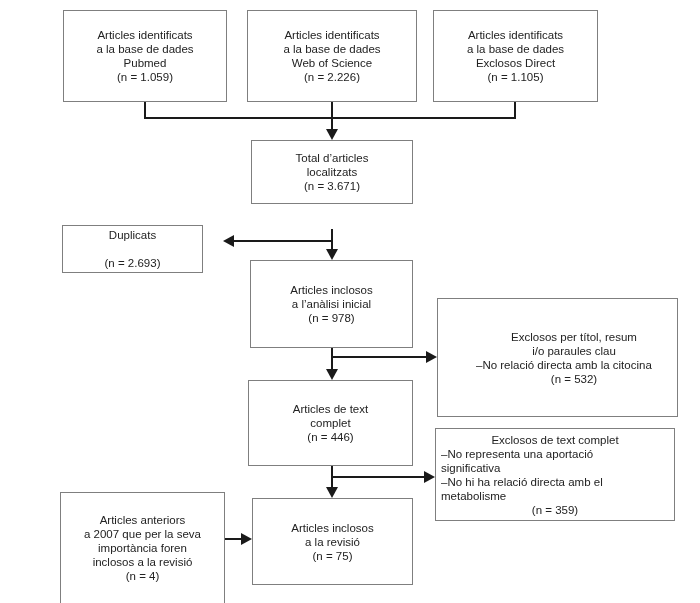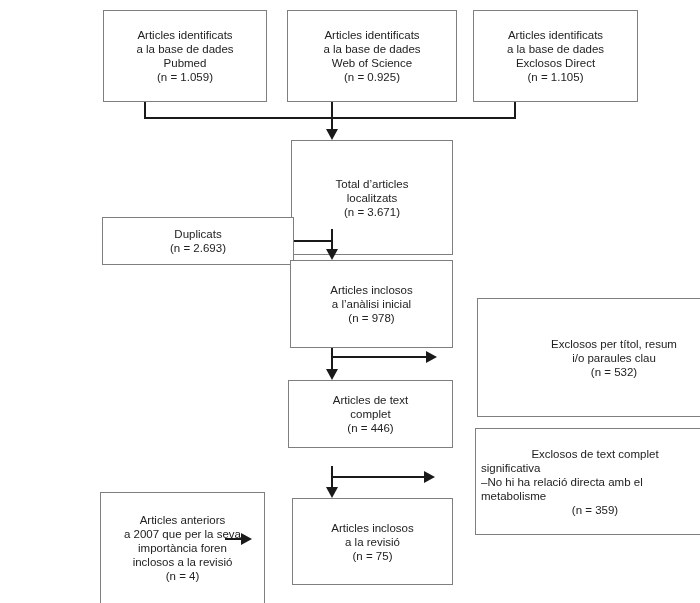--- a/index.html
+++ b/index.html
@@ -18,21 +18,20 @@
     background: #ffffff;
     border: 1px solid var(--box-border, #7f7f7f);
     display: flex;
     flex-direction: column;
     justify-content: center;
     align-items: center;
     font-size: 11.5px;
     line-height: 14px;
     text-align: center;
     padding: 2px 3px;
-    margin-left: 40px;
   }
   .box .bl { white-space: nowrap; }
   .box .bullet {
     align-self: flex-start;
     text-align: left;
     padding-left: 2px;
   }
   .line {
     position: absolute;
     background: var(--line, #1a1a1a);
@@ -63,82 +62,84 @@
     <div class="bl">Articles identificats</div>
     <div class="bl">a la base de dades</div>
     <div class="bl">Pubmed</div>
     <div class="bl">(n = 1.059)</div>
   </div>
 
   <div class="box" style="left:247px; top:10px; width:170px; height:92px;">
     <div class="bl">Articles identificats</div>
     <div class="bl">a la base de dades</div>
     <div class="bl">Web of Science</div>
-    <div class="bl">(n = 0.925)</div>
+    <div class="bl">(n = 2.226)</div>
   </div>
 
   <div class="box" style="left:433px; top:10px; width:165px; height:92px;">
     <div class="bl">Articles identificats</div>
     <div class="bl">a la base de dades</div>
     <div class="bl">Exclosos Direct</div>
     <div class="bl">(n = 1.105)</div>
   </div>
 
   <div class="line" style="left:144px; top:102px; width:2px; height:17px;"></div>
   <div class="line" style="left:514px; top:102px; width:2px; height:17px;"></div>
   <div class="line" style="left:144px; top:117px; width:372px; height:2px;"></div>
   <div class="line" style="left:331px; top:102px; width:2px; height:28px;"></div>
   <div class="arrow down" style="left:326px; top:129px;"></div>
 
-  <div class="box" style="left:251px; top:140px; width:162px; height:115px;">
+  <div class="box" style="left:251px; top:140px; width:162px; height:64px;">
     <div class="bl">Total d’articles</div>
     <div class="bl">localitzats</div>
     <div class="bl">(n = 3.671)</div>
   </div>
 
   <div class="line" style="left:331px; top:229px; width:2px; height:21px;"></div>
   <div class="arrow down" style="left:326px; top:249px;"></div>
   <div class="line" style="left:234px; top:240px; width:98px; height:2px;"></div>
   <div class="arrow left" style="left:223px; top:235px;"></div>
 
-  <div class="box" style="left:62px; top:217px; width:192px; height:48px;">
+  <div class="box" style="left:62px; top:225px; width:141px; height:48px;justify-content:space-between;">
     <div class="bl">Duplicats</div>
     <div class="bl">(n = 2.693)</div>
   </div>
 
   <div class="box" style="left:250px; top:260px; width:163px; height:88px;">
     <div class="bl">Articles inclosos</div>
     <div class="bl">a l’anàlisi inicial</div>
     <div class="bl">(n = 978)</div>
   </div>
 
   <div class="line" style="left:331px; top:348px; width:2px; height:23px;"></div>
   <div class="arrow down" style="left:326px; top:369px;"></div>
   <div class="line" style="left:332px; top:356px; width:94px; height:2px;"></div>
   <div class="arrow right" style="left:426px; top:351px;"></div>
 
   <div class="box" style="left:437px; top:298px; width:241px; height:119px;padding-left:36px;">
     <div class="bl">Exclosos per títol, resum</div>
     <div class="bl">i/o paraules clau</div>
+    <div class="bl bullet">–No relació directa amb la citocina</div>
     <div class="bl">(n = 532)</div>
   </div>
 
-  <div class="box" style="left:248px; top:380px; width:165px; height:68px;">
+  <div class="box" style="left:248px; top:380px; width:165px; height:86px;">
     <div class="bl">Articles de text</div>
     <div class="bl">complet</div>
     <div class="bl">(n = 446)</div>
   </div>
 
   <div class="line" style="left:331px; top:466px; width:2px; height:22px;"></div>
   <div class="arrow down" style="left:326px; top:487px;"></div>
   <div class="line" style="left:332px; top:476px; width:93px; height:2px;"></div>
   <div class="arrow right" style="left:424px; top:471px;"></div>
 
-  <div class="box" style="left:435px; top:428px; width:240px; height:107px;">
+  <div class="box" style="left:435px; top:428px; width:240px; height:93px;">
     <div class="bl">Exclosos de text complet</div>
+    <div class="bl bullet">–No representa una aportació</div>
     <div class="bl bullet">significativa</div>
     <div class="bl bullet">–No hi ha relació directa amb el</div>
     <div class="bl bullet">metabolisme</div>
     <div class="bl">(n = 359)</div>
   </div>
 
   <div class="box" style="left:60px; top:492px; width:165px; height:112px;">
     <div class="bl">Articles anteriors</div>
     <div class="bl">a 2007 que per la seva</div>
     <div class="bl">importància foren</div>

